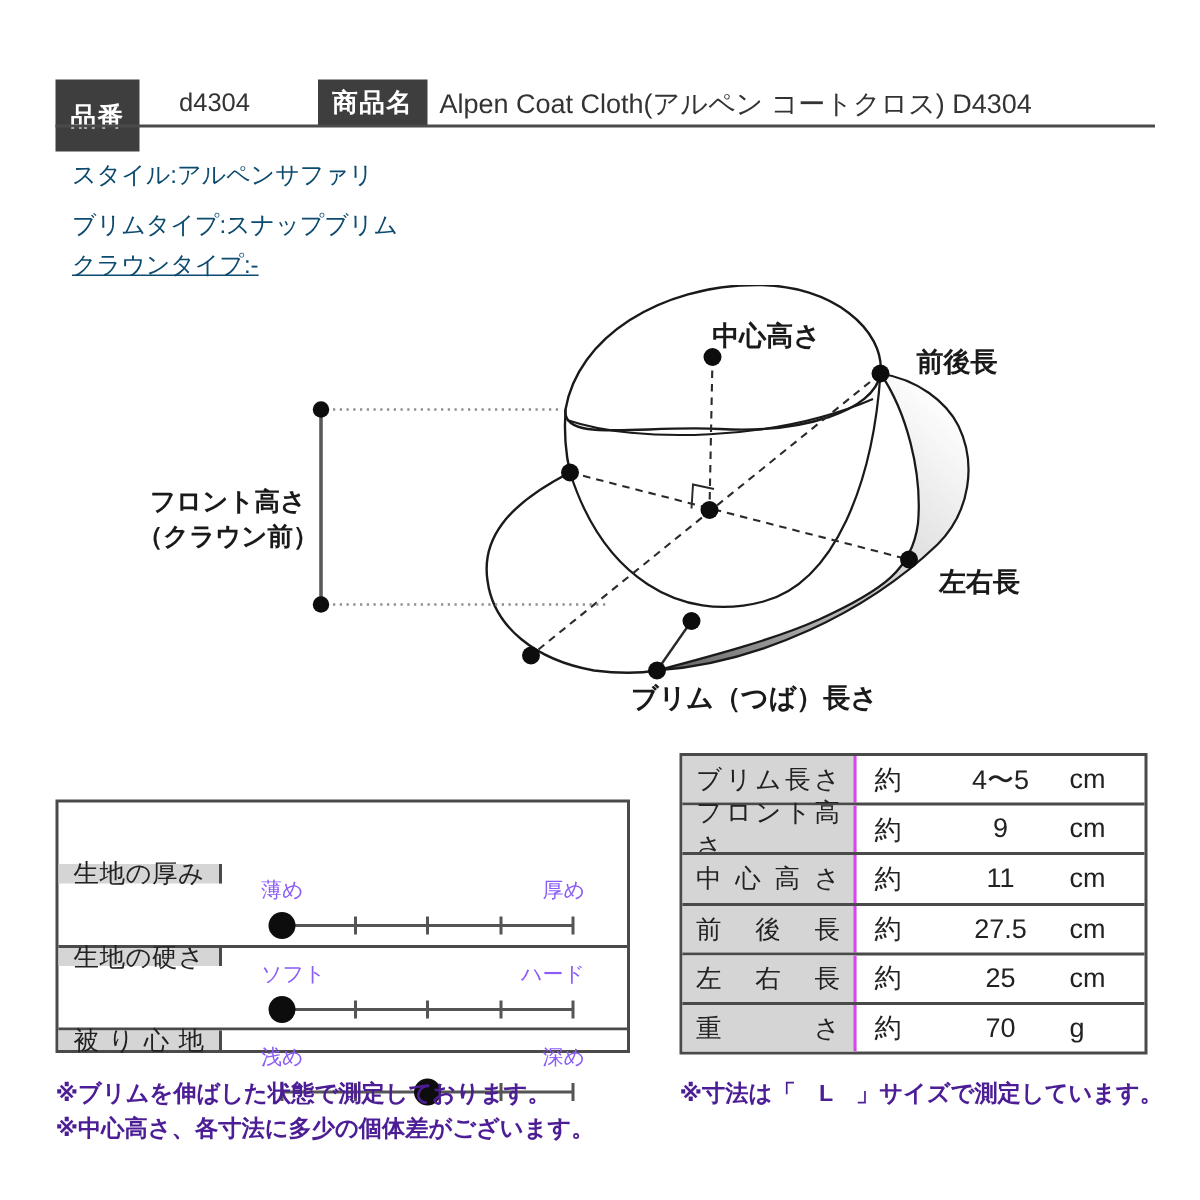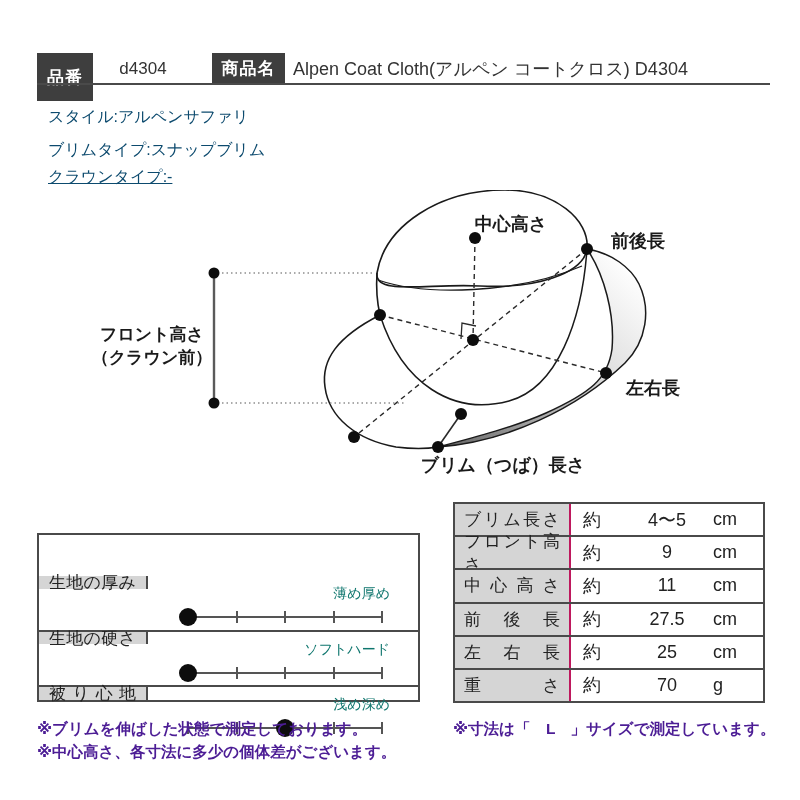--- a/index.html
+++ b/index.html
@@ -22,35 +22,35 @@
     display:flex;flex-direction:column;box-sizing:border-box;
   }
   .frow{flex:1;display:flex;border-top:2px solid #4a4a4a;min-height:0;margin-top:41px;}
   .frow:first-child{border-top:none;}
   .flabel{
     width:109px;background:#d5d5d5;border-right:2px solid #4a4a4a;box-sizing:border-box;
     display:flex;align-items:center;font-size:17px;color:#222;
   }
   .flabel span{display:block;width:100%;padding:0 10px;text-align:justify;text-align-last:justify;}
   .fscale{flex:1;position:relative;background:#fff;}
-  .minmax{position:absolute;top:9px;left:26px;right:28px;display:flex;justify-content:flex-end;
-    font-size:14px;color:#0f766e;}
+  .minmax{position:absolute;top:9px;left:26px;right:28px;display:flex;justify-content:space-between;
+    font-size:14px;color:#8b5cf6;}
   .track{position:absolute;left:40px;right:36px;top:40px;height:2px;background:#555;}
   .tick{position:absolute;top:-5px;width:2px;height:12px;background:#555;transform:translateX(-50%);}
   .sdot{position:absolute;top:1px;width:18px;height:18px;border-radius:50%;background:#0d0d0d;
     transform:translate(-50%,-50%);}
   
   .stable{
     left:453px;top:502px;width:312px;height:201px;border:2px solid #4a4a4a;
     display:flex;flex-direction:column;box-sizing:border-box;
   }
   .srow{flex:1;display:flex;border-top:2px solid #4a4a4a;min-height:0;}
   .srow:first-child{border-top:none;}
   .slabel{
-    width:116px;background:#d5d5d5;border-right:2px solid #be185d;box-sizing:border-box;
+    width:116px;background:#d5d5d5;border-right:2px solid #d946ef;box-sizing:border-box;
     display:flex;align-items:center;font-size:17px;color:#222;
   }
   .slabel span{display:block;width:100%;padding:0 9px;text-align:justify;text-align-last:justify;}
   .sdata{flex:1;display:flex;align-items:center;font-size:18px;color:#222;padding:0 8px 0 12px;box-sizing:border-box;}
   .approx{width:38px;text-align:left;}
   .sval{flex:1;text-align:center;}
   .sunit{width:42px;text-align:left;}
   .footnote{font-size:15.5px;font-weight:600;color:#4c1d95;}
 </style>
 </head>

